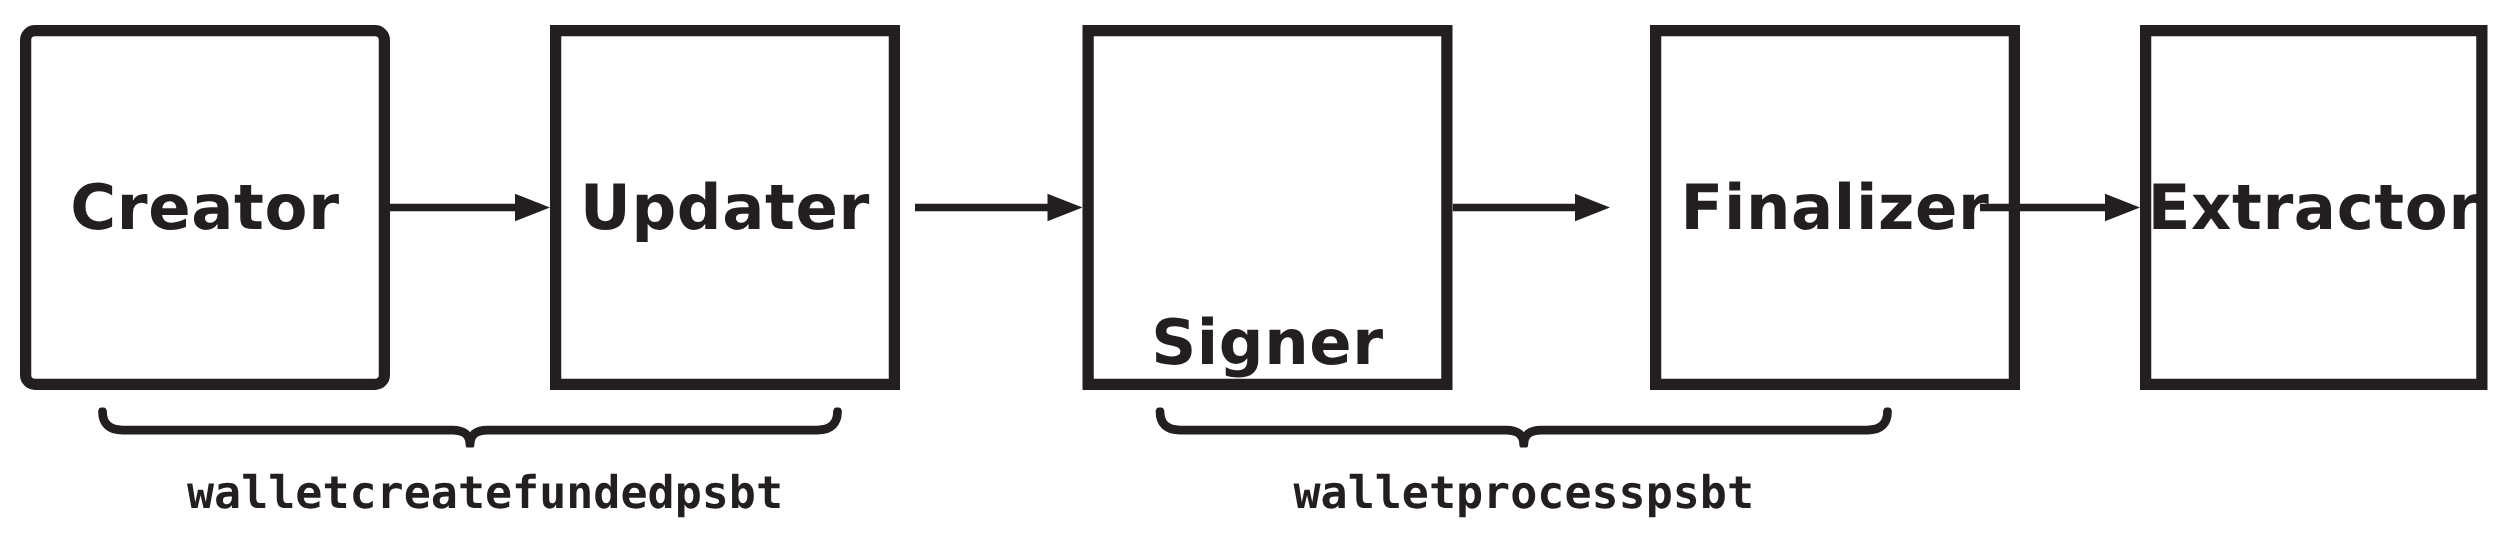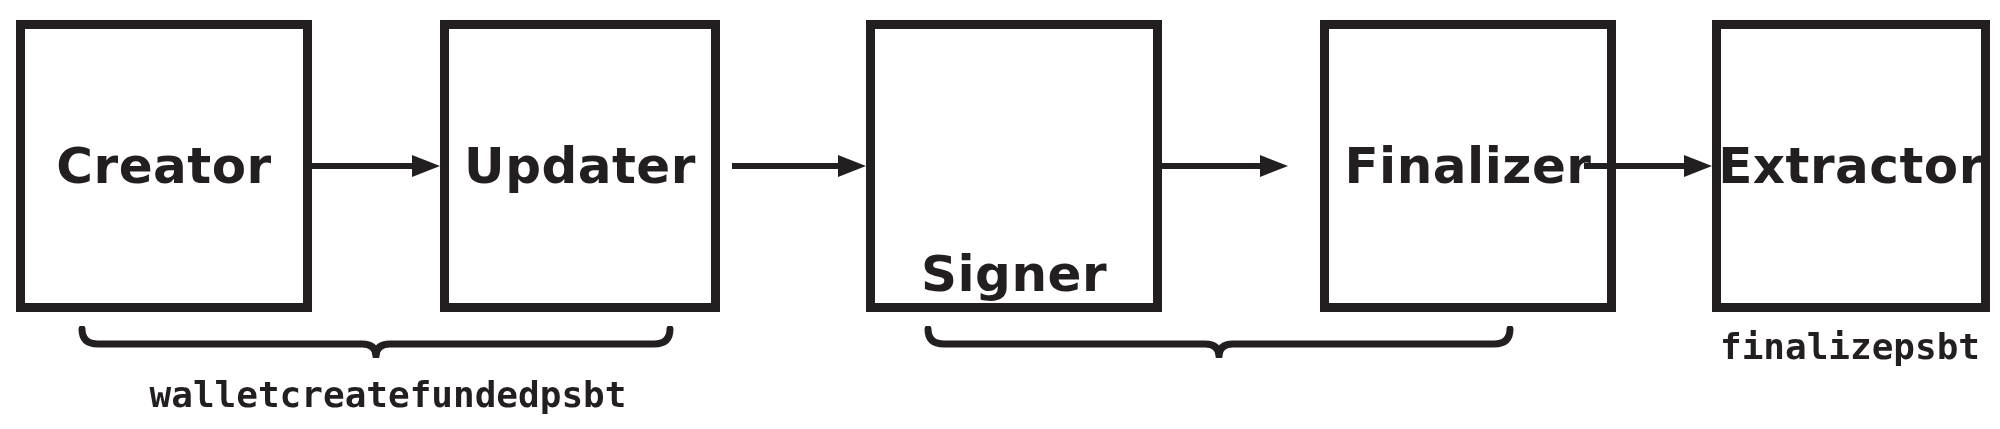--- a/index.html
+++ b/index.html
@@ -30,21 +30,21 @@
     align-items: center;
     justify-content: center;
   }
   .box-label {
     font-weight: 700;
     font-size: 50px;
     letter-spacing: 0.5px;
     color: var(--ink);
     white-space: nowrap;
   }
-  .box-creator   { left: 16px;   width: 296px; }
+  .box-creator   { left: 16px;   width: 296px; border-radius: 12px; }
   .box-updater   { left: 440px;  width: 280px; }
   .box-signer    { left: 866px;  width: 296px; align-items: flex-end; }
   .box-finalizer { left: 1288px; width: 296px; margin-left: 32px; }
   .box-extractor { left: 1712px; width: 278px; justify-content: center; }
 
   .arrow {
     position: absolute;
     top: 154px;
     height: 24px;
     color: var(--ink);
@@ -125,15 +125,15 @@
 
   <svg class="brace brace-1" width="596" height="32" viewBox="0 0 596 32" xmlns="http://www.w3.org/2000/svg">
     <path d="M 4 3 Q 4 18 20 18 L 284 18 Q 298 18 298 30 Q 298 18 312 18 L 576 18 Q 592 18 592 3" fill="none" stroke="currentColor" stroke-width="7" stroke-linecap="round" stroke-linejoin="round"></path>
   </svg>
 
   <svg class="brace brace-2" width="590" height="32" viewBox="0 0 590 32" xmlns="http://www.w3.org/2000/svg">
     <path d="M 4 3 Q 4 18 20 18 L 281 18 Q 295 18 295 30 Q 295 18 309 18 L 570 18 Q 586 18 586 3" fill="none" stroke="currentColor" stroke-width="7" stroke-linecap="round" stroke-linejoin="round"></path>
   </svg>
 
   <div class="rpc-label rpc-1">walletcreatefundedpsbt</div>
-  <div class="rpc-label rpc-3">finalizepsbt</div>
+  <div class="rpc-label rpc-2">walletprocesspsbt</div>
 
 </div>
 
 </body></html>

